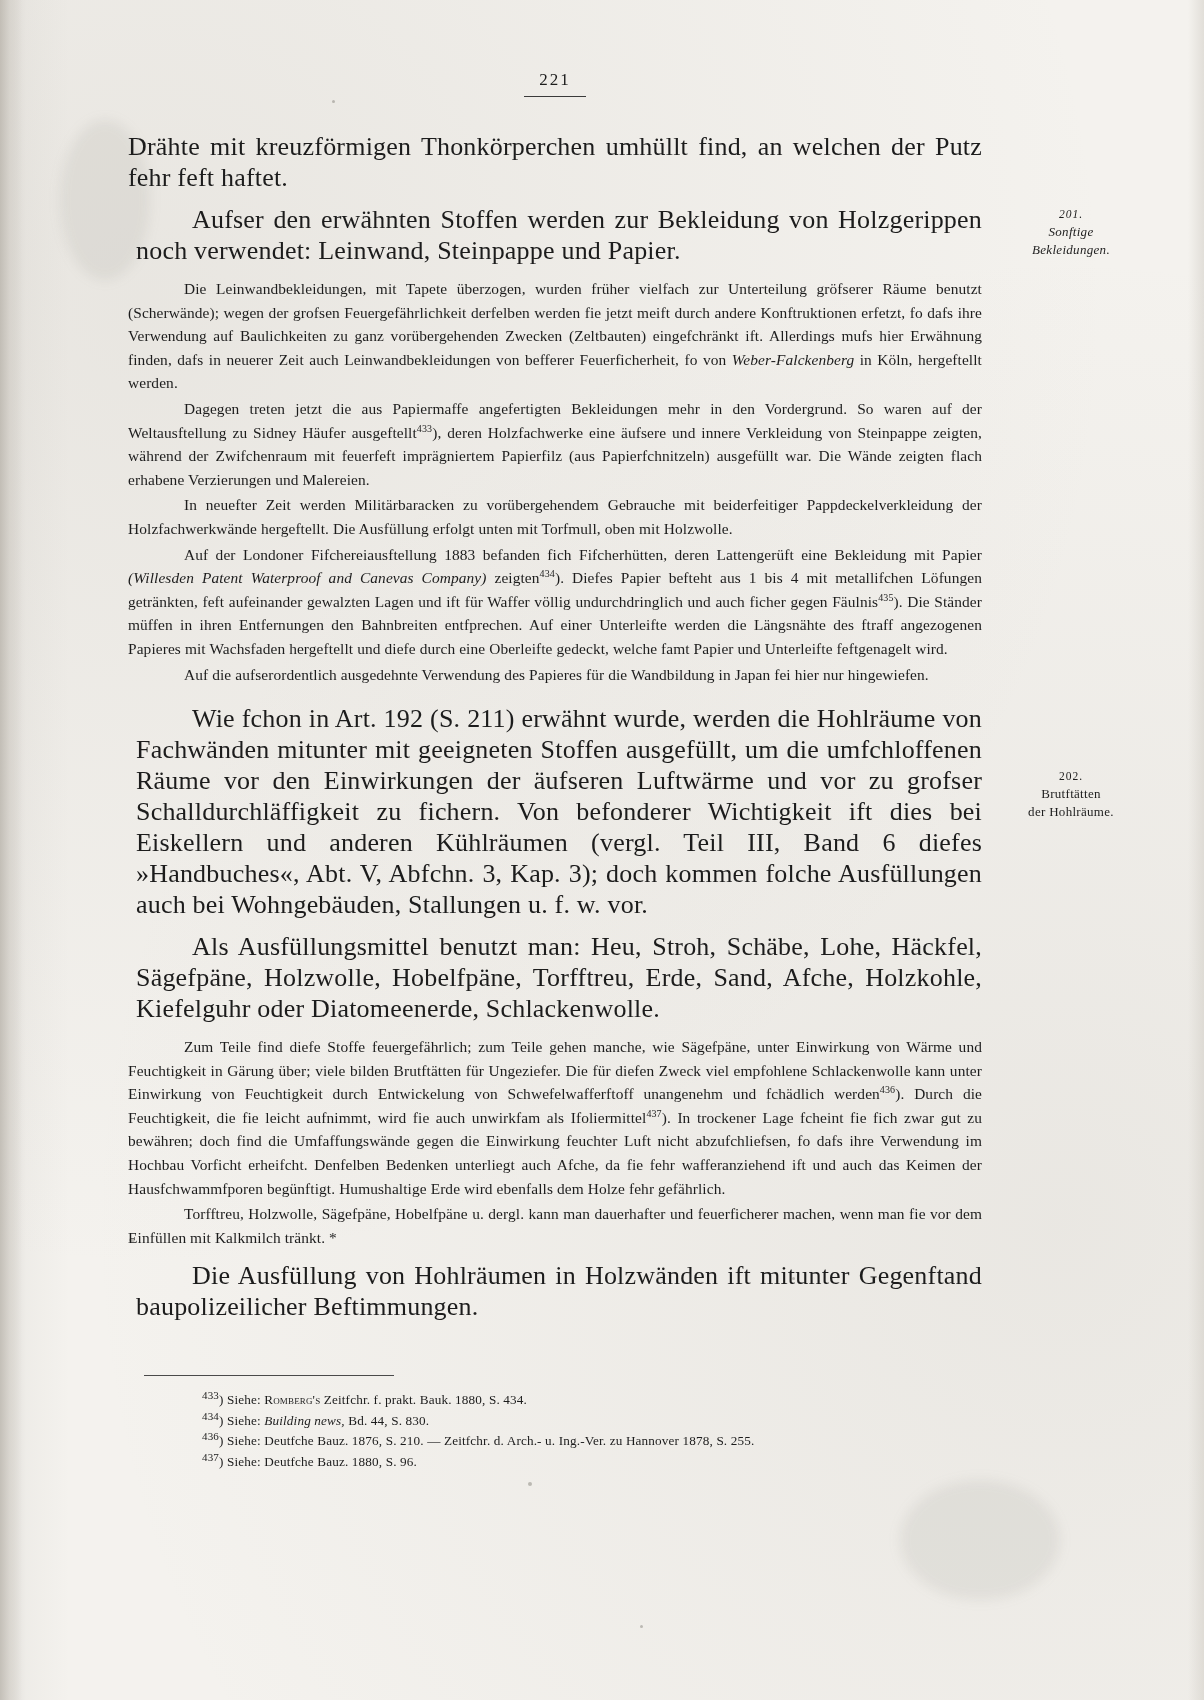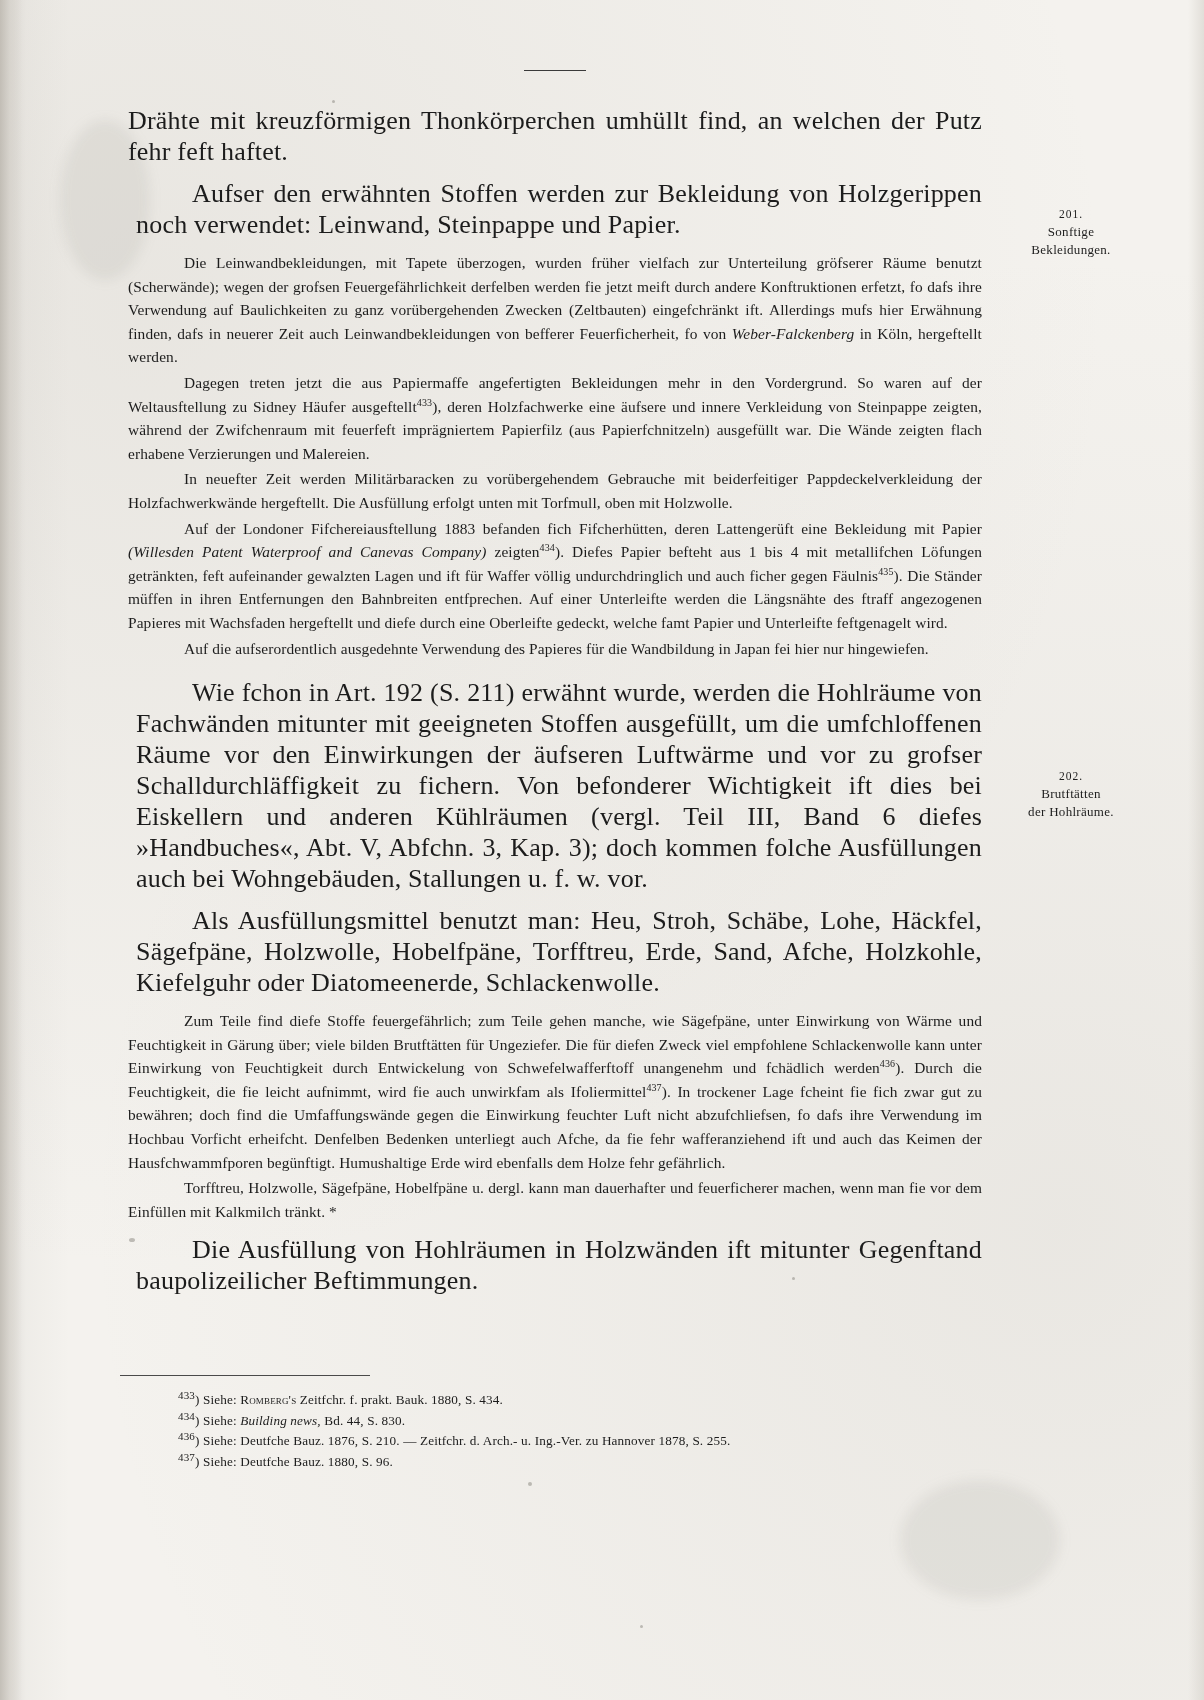--- a/index.html
+++ b/index.html
@@ -100,26 +100,26 @@
     text-align: center;
     font-size: 13px;
     line-height: 18px;
     letter-spacing: .3px;
     color: #1d1d1d;
   }
   .marginal .num {
     font-size: 11.5px;
     letter-spacing: 1px;
   }
-  #marg-201 { left: 996px; top: 205px; }
+  #marg-201 { left: 996px; top: 205px; font-style: italic; }
   #marg-202 { left: 996px; top: 767px; text-align: center; }
 
   .footnotes {
     position: absolute;
-    left: 120px;
+    left: 144px;
     top: 1375px;
     width: 854px;
   }
   .fn-rule {
     width: 250px;
     height: 1px;
     background: #4a4a4a;
     margin-bottom: 14px;
   }
   .fn {
@@ -149,20 +149,21 @@
   <div class="blotch" style="left:60px; top:120px; width:90px; height:160px;"></div>
   <div class="blotch" style="left:900px; top:1480px; width:160px; height:120px;"></div>
   <div class="speck" style="left:332px; top:100px; width:3px; height:3px;"></div>
   <div class="speck" style="left:640px; top:1625px; width:3px; height:3px;"></div>
   <div class="speck" style="left:129px; top:1238px; width:6px; height:4px;"></div>
   <div class="speck" style="left:792px; top:1277px; width:3px; height:3px;"></div>
   <div class="speck" style="left:528px; top:1482px; width:4px; height:4px;"></div>
 
   <div class="content">
 
+    <div class="folio">221</div>
     <div class="rule"></div>
 
     <p class="lead">Drähte mit kreuzförmigen Thonkörperchen umhüllt find, an welchen der Putz fehr feft haftet.</p>
 
     <div class="gap-s"></div>
 
     <p class="lead ind">Aufser den erwähnten Stoffen werden zur Bekleidung von Holzgerippen noch verwendet: Leinwand, Steinpappe und Papier.</p>
 
     <div class="gap-s"></div>
 

